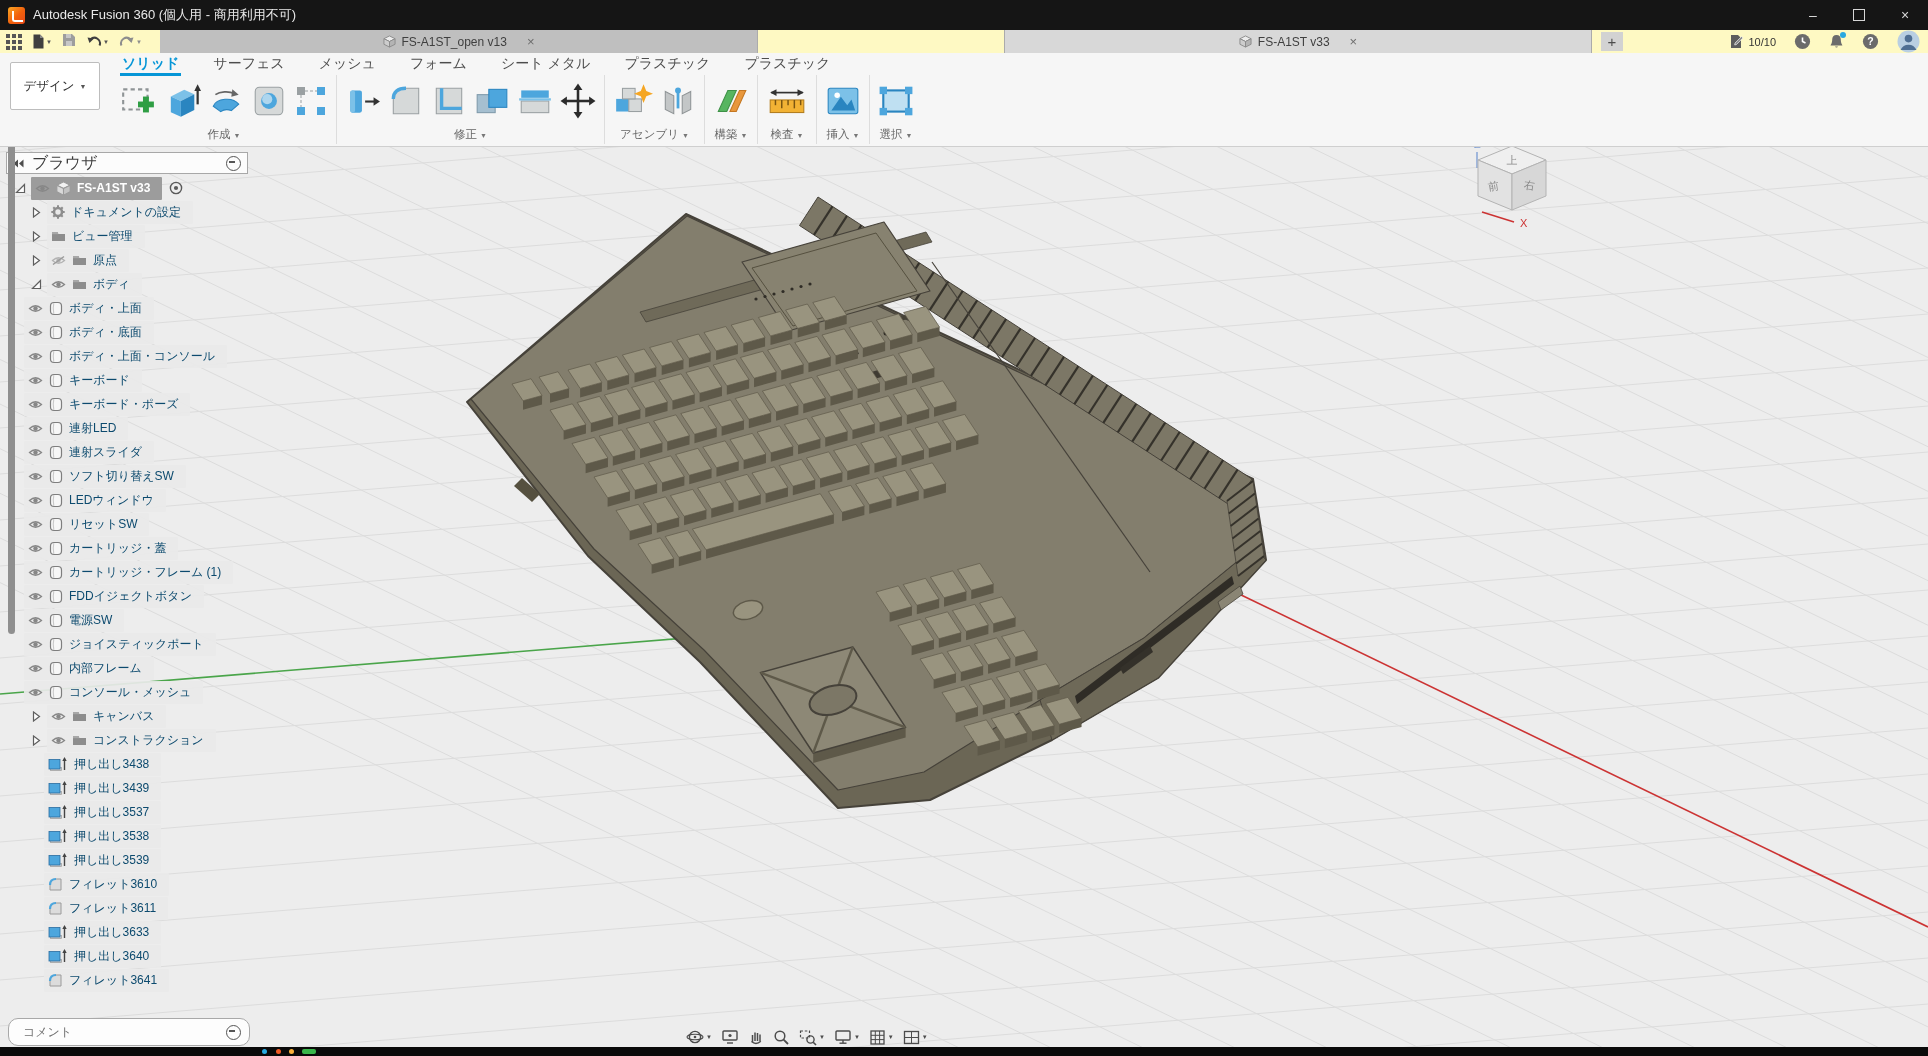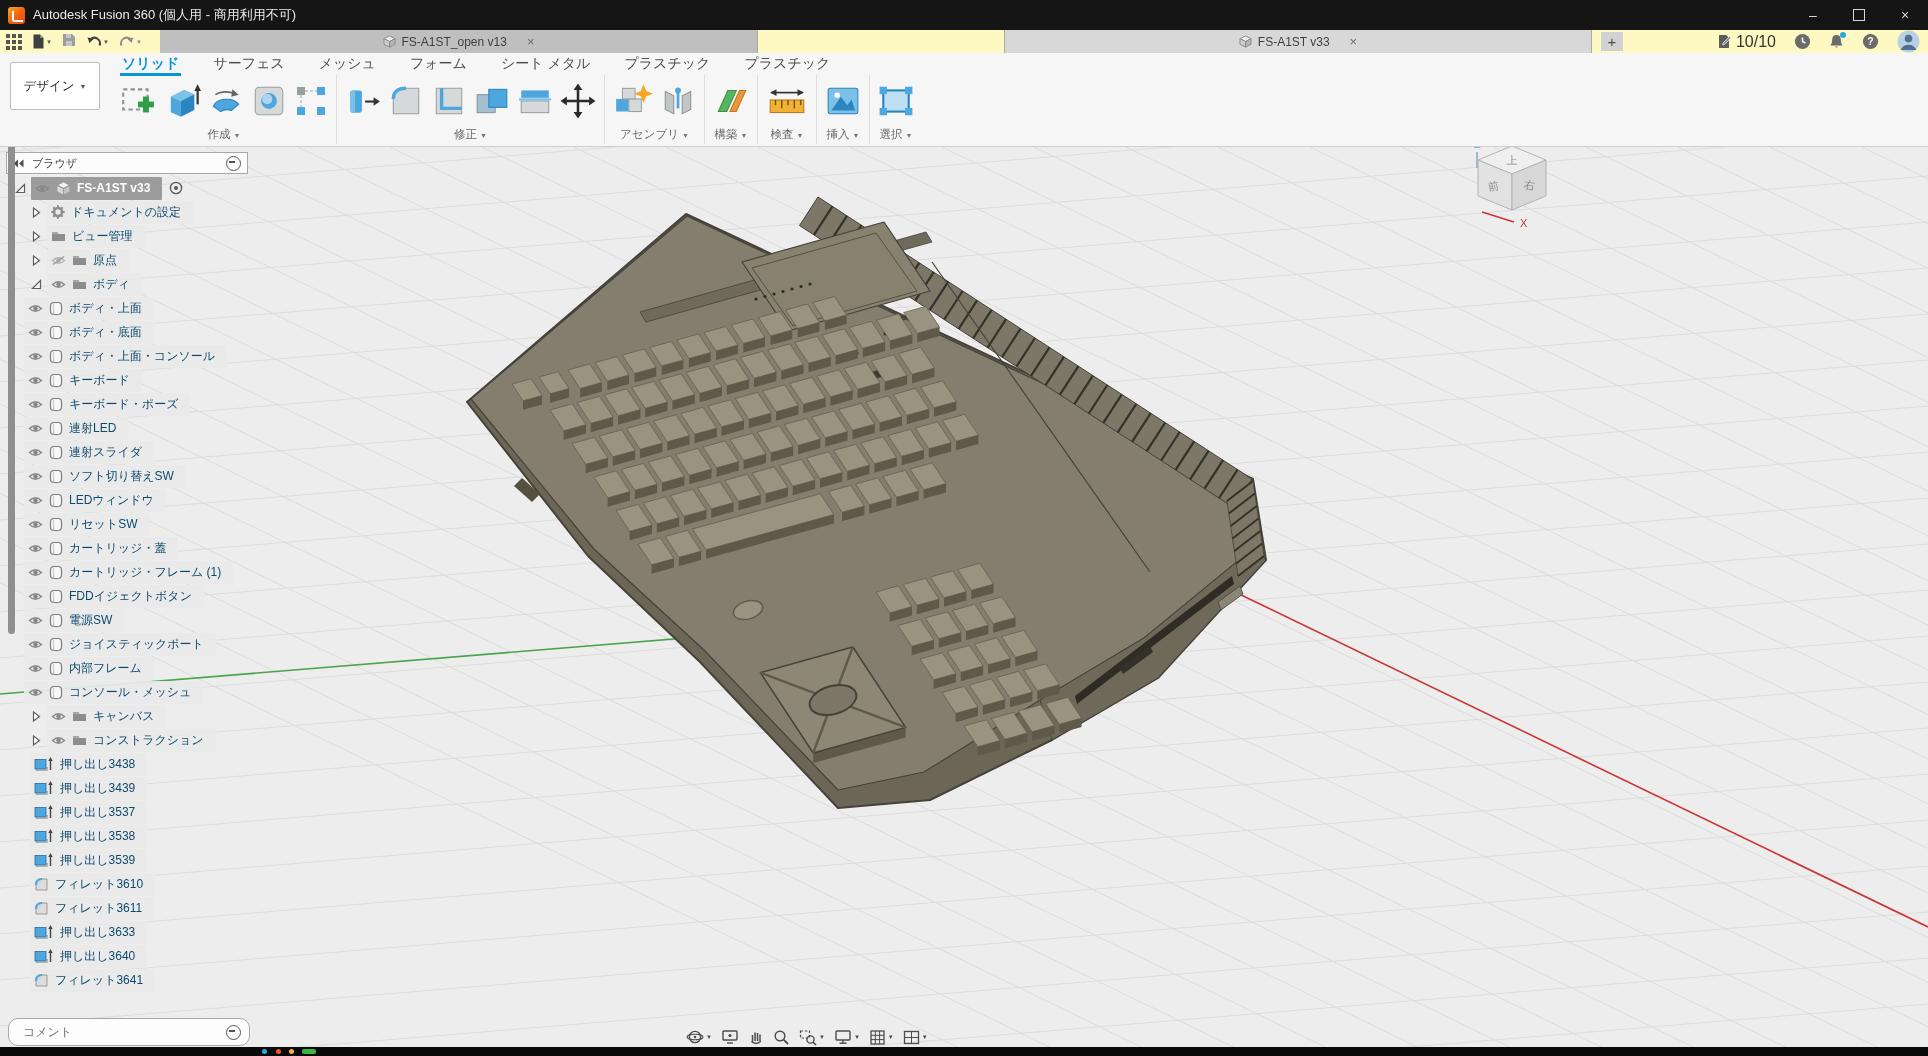--- a/index.html
+++ b/index.html
@@ -25,21 +25,21 @@
   .appgrid{display:grid;grid-template-columns:repeat(3,4px);grid-gap:2px}
   .appgrid i{width:4px;height:4px;background:#565656}
   .doctab{position:absolute;top:0;height:23px;display:flex;align-items:center;justify-content:center;
           gap:6px;font-size:12px;color:#3f3f3f}
   .doctab .close{color:#6d6d6d;font-size:13px;margin-left:14px}
   .tab-inactive{left:160px;width:597px;background:#bfbfbf;border-right:1px solid #ababab}
   .tab-active{left:1004px;width:586px;background:#d8d8d8;border-left:1px solid #ababab;border-right:1px solid #ababab}
   .addtab{position:absolute;left:1601px;top:2px;width:22px;height:19px;background:#d2d2d2;
           display:flex;align-items:center;justify-content:center;font-size:15px;color:#4c4c4c}
   .topbar-right{position:absolute;right:8px;top:0;height:23px;display:flex;align-items:center;gap:18px}
-  .doc-counter{display:flex;align-items:center;gap:4px;font-size:16px;color:#333}
+  .doc-counter{display:flex;align-items:center;gap:4px;font-size:11px;color:#333}
   
   .ribbon{position:absolute;left:0;top:53px;width:100%;height:93px;background:#f6f6f6;
           border-bottom:1px solid #cfcfcf;z-index:58}
   .workspace-btn{position:absolute;left:10px;top:9px;width:88px;height:46px;background:#fff;
           border:1px solid #bdbdbd;border-radius:2px;display:flex;align-items:center;
           justify-content:center;font-size:12.5px;color:#333;gap:5px}
   .workspace-btn .caret{font-size:7px;color:#555}
   .rtabs{position:absolute;left:120px;top:1px;display:flex;gap:30px;font-size:14px;color:#4d4d4d;height:20px;align-items:center}
   .rtab{padding:2px 2px;white-space:nowrap}
   .rtab.active{color:#0696d7;font-weight:bold;border-bottom:3px solid #0696d7;padding-bottom:0}
@@ -50,33 +50,33 @@
   .gicons{display:flex;align-items:center;gap:7px;height:48px}
   .glabel{font-size:11.5px;color:#666;text-align:center;white-space:nowrap;padding:2px 0 1px}
   .glabel .caret{font-size:7px;color:#777;margin-left:3px}
   
   #vp-svg{position:absolute;left:0;top:146px;z-index:1}
   
   #viewcube{position:absolute;left:1462px;top:132px;z-index:20}
   
   #browser{position:absolute;left:0;top:152px;z-index:30;width:330px}
   .bheader{position:absolute;left:6px;top:0;width:240px;height:20px;background:#fcfcfc;
-           border:1px solid #a8a8a8;display:flex;align-items:center;font-size:11px;color:#3c3c3c}
+           border:1px solid #a8a8a8;display:flex;align-items:center;font-size:16px;color:#3c3c3c}
   .bheader .dbl-arrow{margin:0 8px 0 6px;display:flex}
   .bheader .minus-circle{margin-left:auto;margin-right:6px}
   #brows{position:absolute;left:0;top:24px}
   .brow{height:24px;display:flex;align-items:center}
   .brow .arr{width:12px;display:flex;justify-content:center;margin-right:5px}
   .pill{display:flex;align-items:center;gap:6px;background:rgba(234,234,234,.93);
         padding:2px 12px 2px 4px;border-radius:1px;height:19px}
   .lbl{font-size:12px;color:#0c4a6e;white-space:nowrap}
   .sel .pill{background:#9c9c9c}
   .sel .lbl{color:#fff;font-weight:bold}
   .radio{margin-left:7px;display:flex}
-  .ind0{padding-left:14px}.ind1{padding-left:30px}.ind2{padding-left:24px}.indf{padding-left:30px}
+  .ind0{padding-left:14px}.ind1{padding-left:30px}.ind2{padding-left:24px}.indf{padding-left:44px}
   #bscroll{position:absolute;left:8px;top:26px;width:7px;height:608px;background:#8f8f8f;
            border-radius:4px;z-index:31}
   
   #commentbox{position:absolute;left:8px;top:1018px;width:240px;height:26px;background:#fdfdfd;
       border:1px solid #a8a8a8;border-radius:10px;display:flex;align-items:center;z-index:30}
   #commentbox .txt{font-size:12px;color:#707070;margin-left:14px}
   #commentbox .minus-circle{margin-left:auto;margin-right:8px}
   
   #navbar{position:absolute;left:686px;top:1028px;display:flex;align-items:center;gap:9px;z-index:30}
   .navitem{display:flex;align-items:center;gap:2px}

